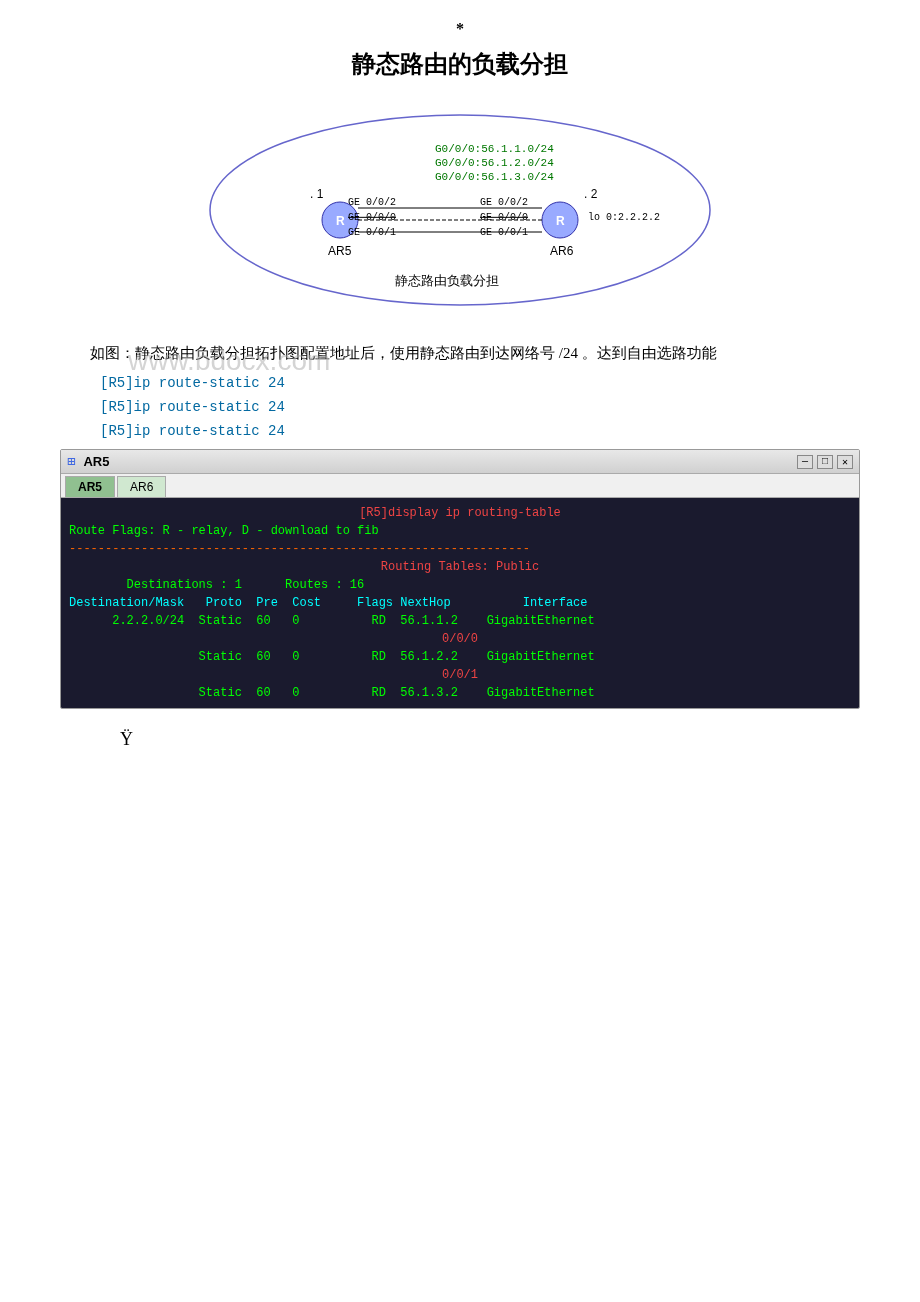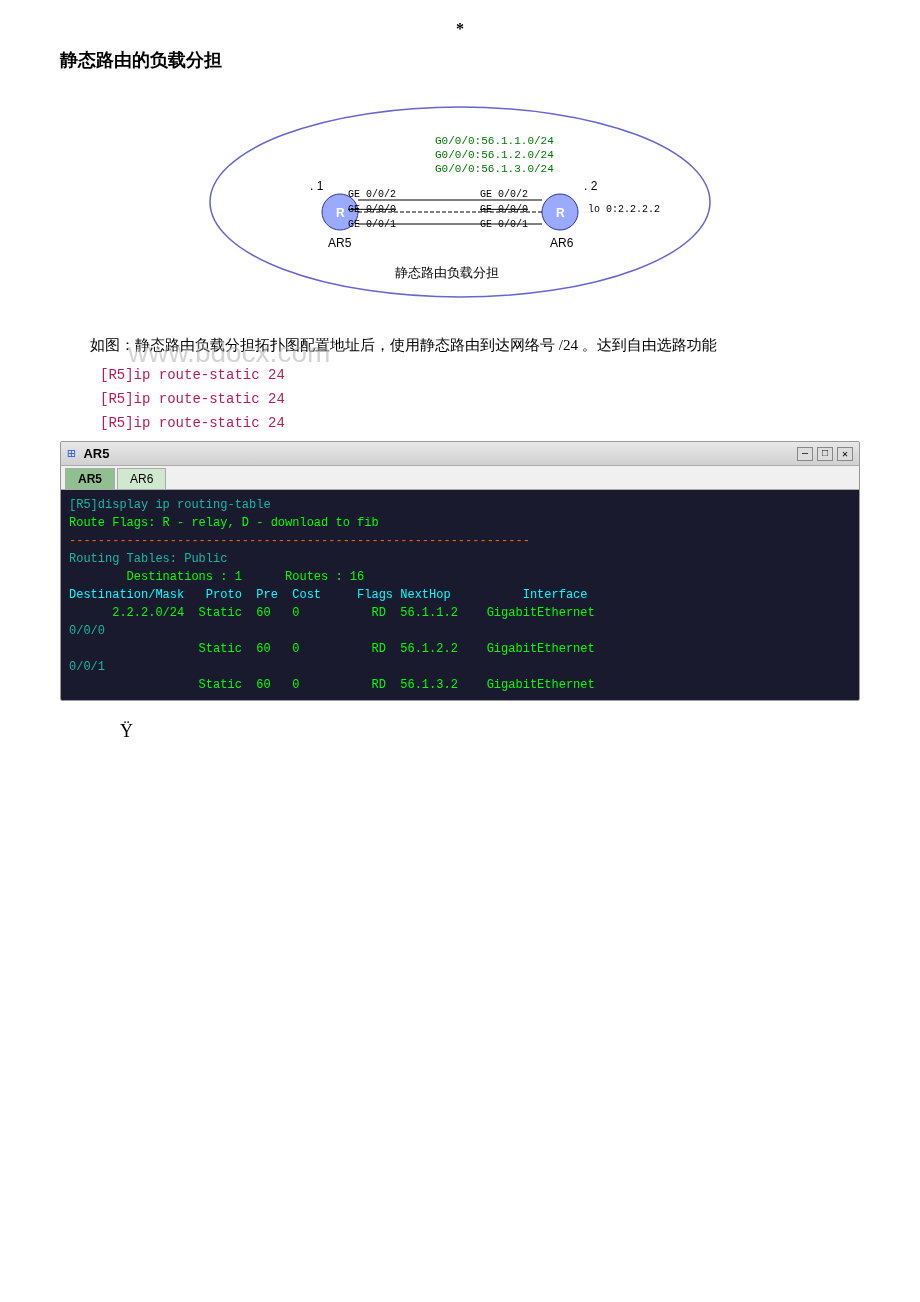--- a/index.html
+++ b/index.html
@@ -14,21 +14,22 @@
     }
 
     .asterisk {
       text-align: center;
       font-size: 16px;
       font-weight: bold;
       margin-bottom: 10px;
     }
 
     .page-title {
-      font-size: 18px;
+      text-align: center;
+      font-size: 24px;
       font-weight: bold;
       margin-bottom: 20px;
     }
 
     
     .diagram-container {
       display: flex;
       justify-content: center;
       margin-bottom: 20px;
     }
@@ -43,21 +44,21 @@
       text-indent: 2em;
       font-size: 15px;
       line-height: 1.8;
       margin-bottom: 8px;
     }
 
     .code-line {
       font-family: 'Courier New', Courier, monospace;
       font-size: 14px;
       margin: 8px 0 8px 40px;
-      color: #be185d;
+      color: #0369a1;
     }
     .watermark {
       position: absolute;
       top: -30px;
       left: 60px;
       font-size: 28px;
       color: #aaa;
       font-family: Arial, sans-serif;
       opacity: 0.5;
       white-space: nowrap;
@@ -143,21 +144,21 @@
       padding: 6px 8px;
       min-height: 200px;
       overflow-y: auto;
     }
 
     .t-line {
       line-height: 1.5;
       white-space: pre;
     }
 
-    .t-yellow { color: #14b8a6; }
+    .t-yellow { color: #ef4444; text-align: center; }
     .t-green { color: #00ff00; }
     .t-cyan { color: #00ffff; }
     .t-separator { color: #ff6600; }
 
     .footer-symbol {
       font-size: 18px;
       margin-top: 20px;
       margin-left: 60px;
     }
   </style>

